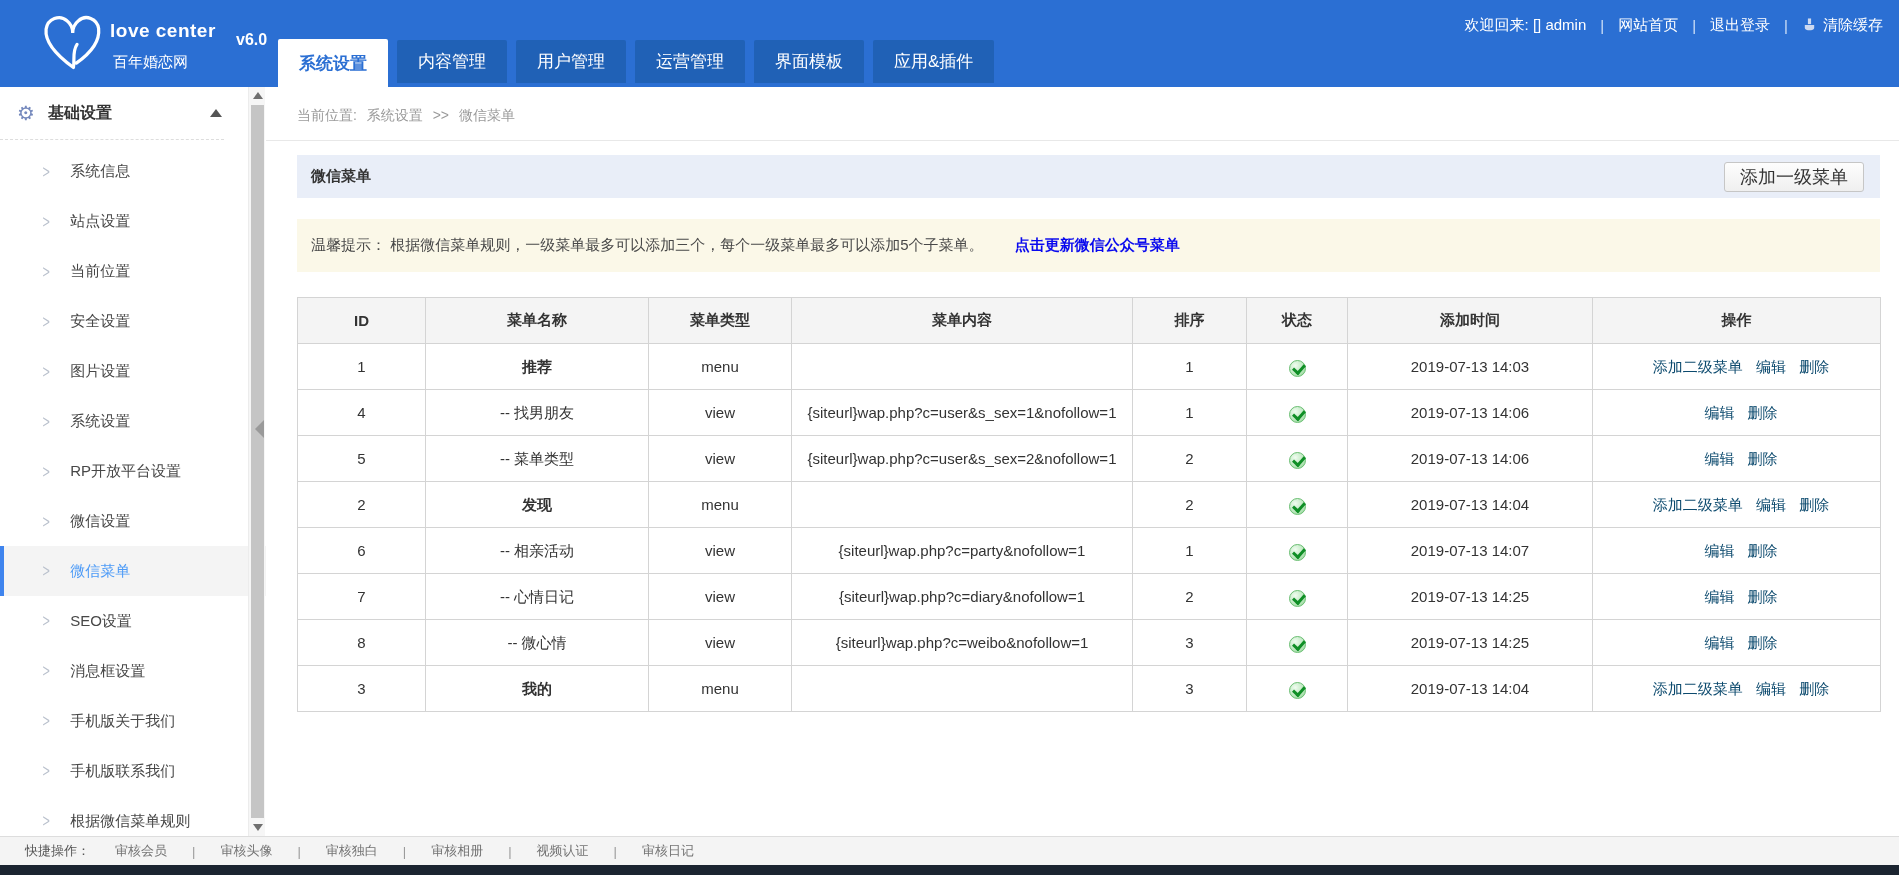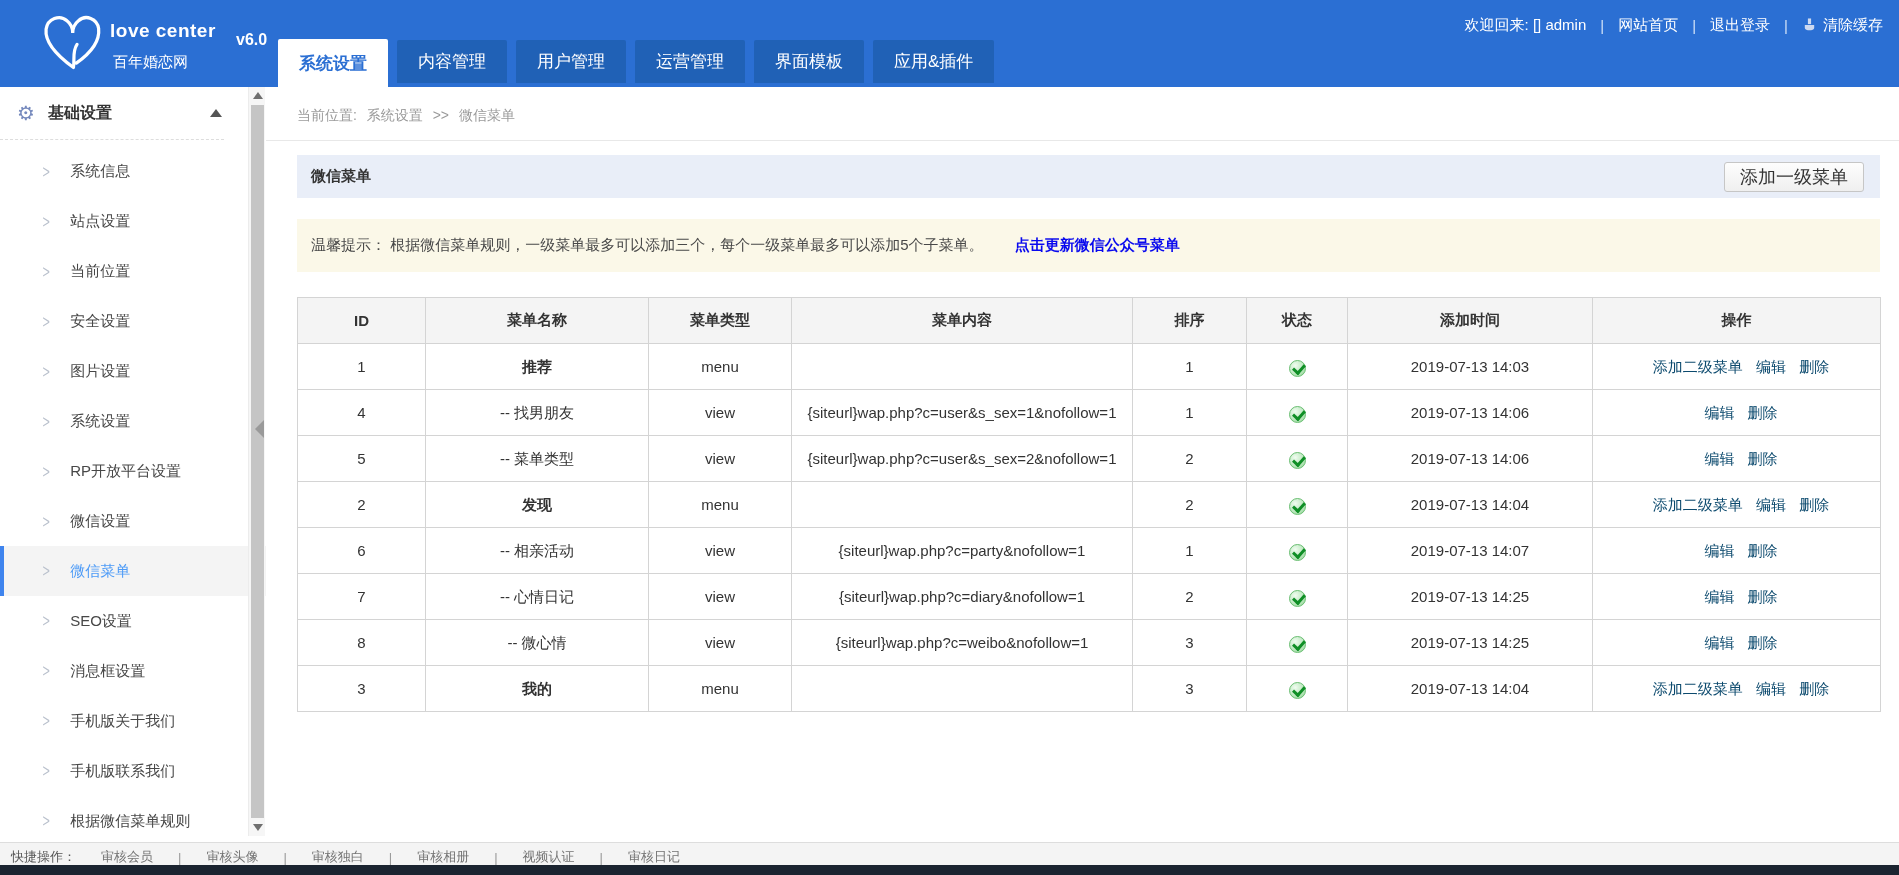--- a/index.html
+++ b/index.html
@@ -67,22 +67,22 @@
   td.cell-name.bold { font-weight:bold; }
   td.cell-content { text-align:left; word-break:break-all; padding-left:10px; padding-right:10px; }
   td.cell-ops { text-align:right; padding-right:12px; white-space:nowrap; }
   .op { color:#0c4a6e; cursor:pointer; margin-left:9px; }
   .status-ok { position:relative; display:inline-block; width:17px; height:17px; border-radius:50%;
       background:radial-gradient(circle at 35% 30%, #f0fcf0, #bde8bf 55%, #8fd694); border:1px solid #6cbf74; vertical-align:middle; }
   .status-ok::after { content:""; position:absolute; left:3px; top:3px; width:9px; height:5px;
       border-left:3px solid #0f8f26; border-bottom:3px solid #0f8f26; transform:rotate(-48deg); }
 
   
-  .footer { position:absolute; left:0; bottom:4px; width:1899px; height:29px; background:#f4f4f4;
-      border-top:1px solid #ddd; display:flex; align-items:center; padding-left:11px; font-size:13px; color:#555; }
+  .footer { position:absolute; left:0; bottom:10px; width:1899px; height:29px; background:#f4f4f4;
+      border-top:1px solid #ddd; display:flex; align-items:center; padding-left:25px; font-size:13px; color:#555; }
   .footer .flink { color:#737373; cursor:pointer; margin:0 25px; }
   .footer .fsep { color:#999; }
   .bottom-strip { position:absolute; left:0; bottom:0; width:1899px; height:10px; background:#1b2430; }
 </style>
 </head>
 <body>
 
 <div id="page">
 
   <div class="header">

